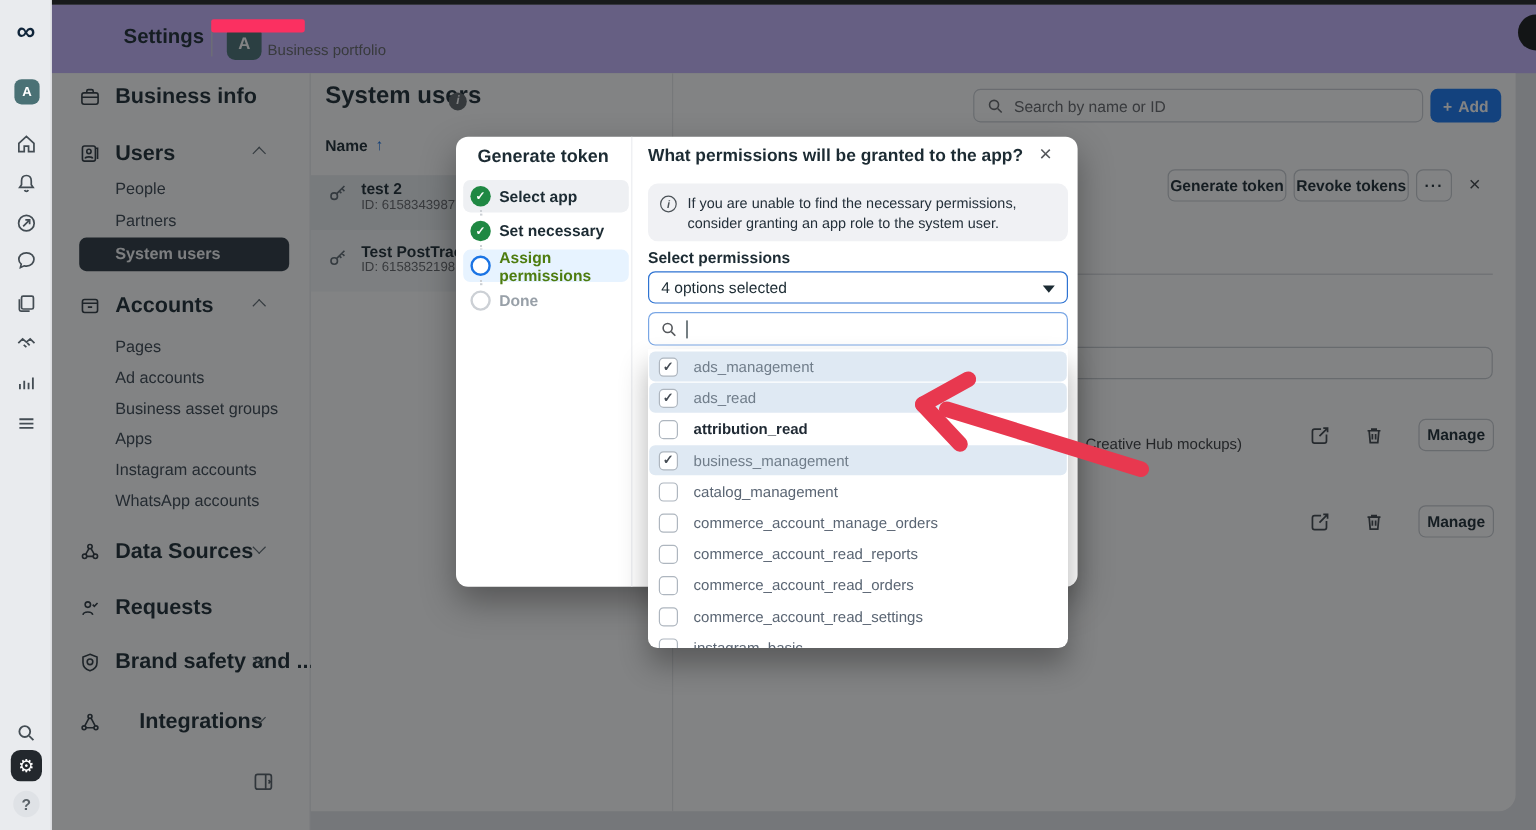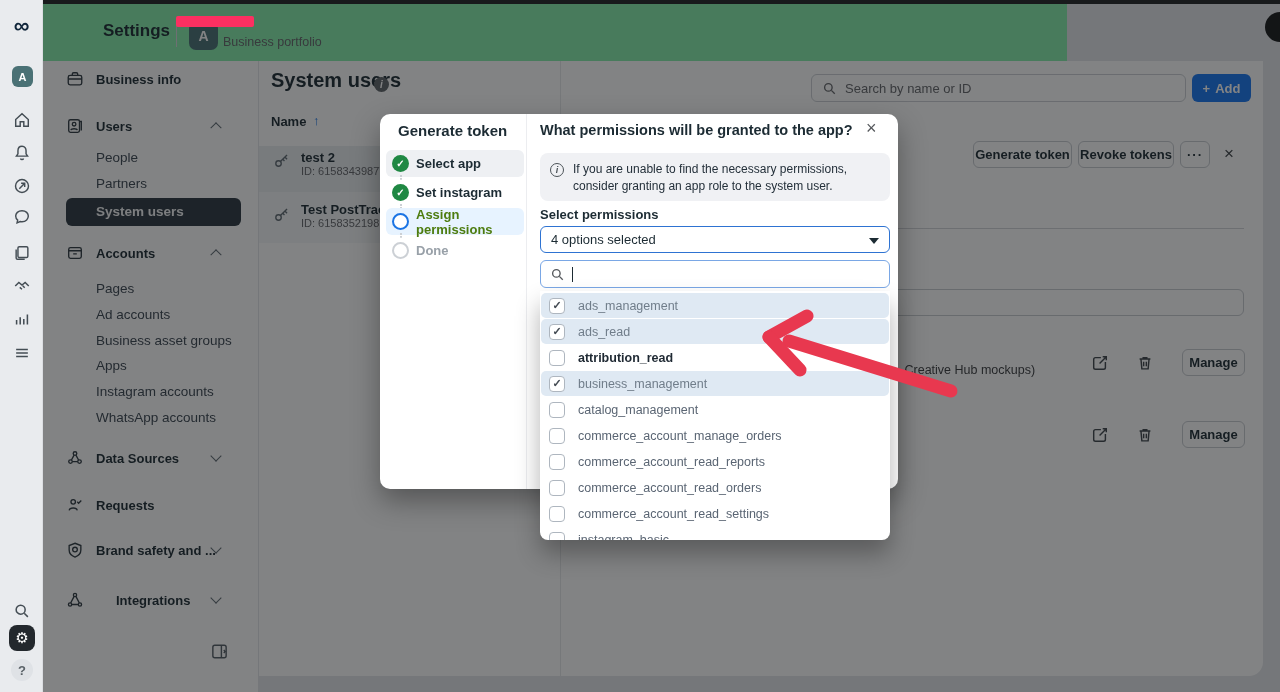--- a/index.html
+++ b/index.html
@@ -3,21 +3,21 @@
 <meta charset="utf-8">
 <style>
   * { margin:0; padding:0; box-sizing:border-box; }
   html,body { width:1280px; height:692px; overflow:hidden; background:#e4e6ea;
     font-family:"Liberation Sans", sans-serif; color:#1c2b33; }
   .stage { position:absolute; top:0; left:0; width:1280px; height:692px; overflow:hidden; }
   .abs { position:absolute; }
 
   
   .topstrip { left:43px; top:0; width:1237px; height:4px; background:#232527; }
-  .topbar { left:43px; top:4px; width:1024px; height:57px; background:#86efac; }
+  .topbar { left:43px; top:4px; width:1237px; height:57px; background:#c4b5fd; }
   .settings-title { left:60px; top:17px; font-size:17px; font-weight:700; }
   .topbar-divider { left:133px; top:17px; width:1px; height:26px; background:#d5d8db; }
   .biz-avatar { left:146px; top:17px; width:29px; height:29px; border-radius:7px; background:#4a7175;
     color:#fff; font-size:14px; font-weight:700; display:flex; align-items:center; justify-content:center; }
   .biz-portfolio { left:180px; top:31px; font-size:12.5px; color:#65676b; }
   .profile-avatar { left:1222px; top:8px; width:30px; height:30px; border-radius:50%; background:#17191b;
     color:#cfd2d6; font-size:6px; display:flex; align-items:center; justify-content:center; letter-spacing:1px; }
 
   
   .rail { left:0; top:0; width:43px; height:692px; background:#e9ebee; z-index:45; border-right:1px solid #dcdee2; }
@@ -26,21 +26,21 @@
     display:flex; align-items:center; justify-content:center; }
   .rail-avatar { position:absolute; left:12px; top:66px; width:21px; height:21px; border-radius:6px; background:#4a7175;
     color:#fff; font-size:11px; font-weight:700; display:flex; align-items:center; justify-content:center; }
   .rail-gear { position:absolute; left:9px; top:625px; width:26px; height:26px; border-radius:8px; background:#23282d;
     color:#fff; font-size:15px; display:flex; align-items:center; justify-content:center; }
   .rail-help { position:absolute; left:11px; top:659px; width:22px; height:22px; border-radius:50%; background:#dfe2e6;
     color:#5a6268; font-size:13px; font-weight:700; display:flex; align-items:center; justify-content:center; }
 
   
   .sidebar { left:43px; top:61px; width:216px; height:631px; background:#ffffff; border-right:1px solid #e4e6ea; }
-  .snav { position:absolute; display:flex; align-items:center; gap:12px; font-size:13px; font-weight:600; color:#1c2b33; }
+  .snav { position:absolute; display:flex; align-items:center; gap:12px; font-size:18px; font-weight:600; color:#1c2b33; }
   .snav .sic { width:18px; height:18px; color:#2f3a42; flex:0 0 auto; }
   .ssub { position:absolute; left:96px; font-size:13.5px; color:#3c4752; }
   .spill { position:absolute; left:66px; width:175px; height:28px; border-radius:6px; background:#2c3842; }
   .spill span { position:absolute; left:30px; top:6px; font-size:13.5px; font-weight:600; color:#f4f5f6; }
   .chev { width:8px; height:8px; border-right:1.8px solid #5f6a72; border-bottom:1.8px solid #5f6a72; display:inline-block; }
   .chev.up { transform:rotate(-135deg) translate(-2px,-2px); }
   .chev.down { transform:rotate(45deg); }
   .chev-pos { position:absolute; left:212px; }
   .collapse-ic { position:absolute; left:210px; top:642px; width:19px; height:19px; color:#555e66; }
 
@@ -371,21 +371,21 @@
   <div class="abs dialog">
     <div class="dlg-left">
       <div class="dlg-title">Generate token</div>
       <div class="step s1 done">
         <span class="circ">✓</span>
         <span>Select app</span>
       </div>
       <div class="step-dots" style="top:61px"></div>
       <div class="step s2 done">
         <span class="circ">✓</span>
-        <span>Set instagram</span>
+        <span>Set necessary</span>
       </div>
       <div class="step-dots" style="top:90px"></div>
       <div class="step s3 active">
         <span class="circ"></span>
         <span>Assign permissions</span>
       </div>
       <div class="step-dots" style="top:119px"></div>
       <div class="step s4 todo">
         <span class="circ"></span>
         <span>Done</span>

